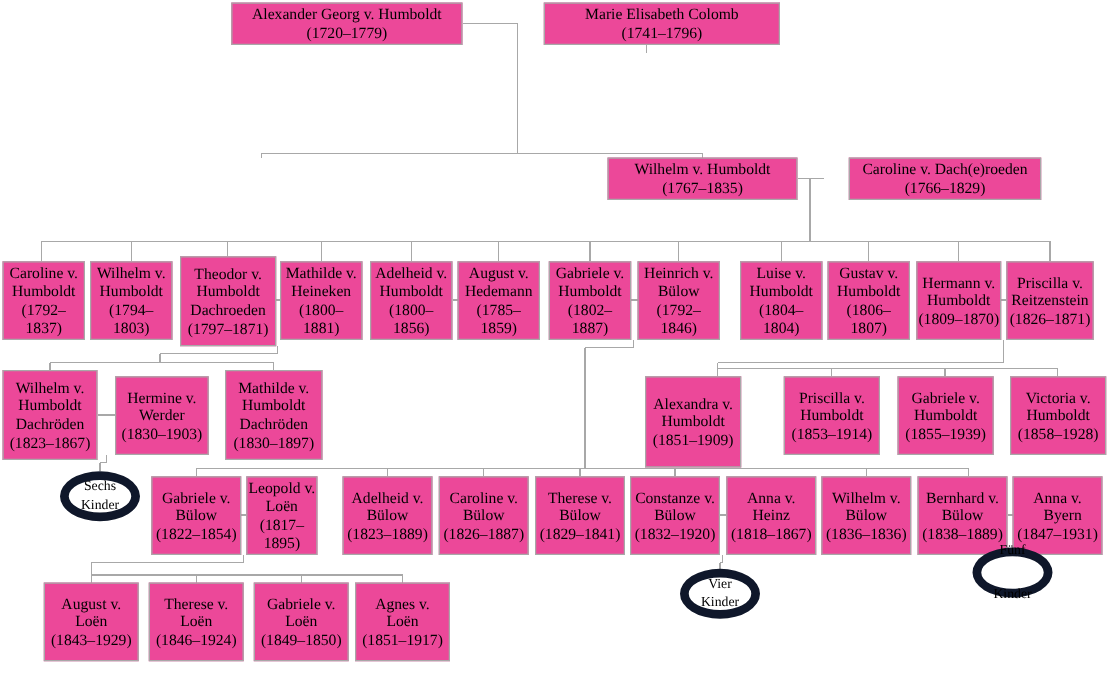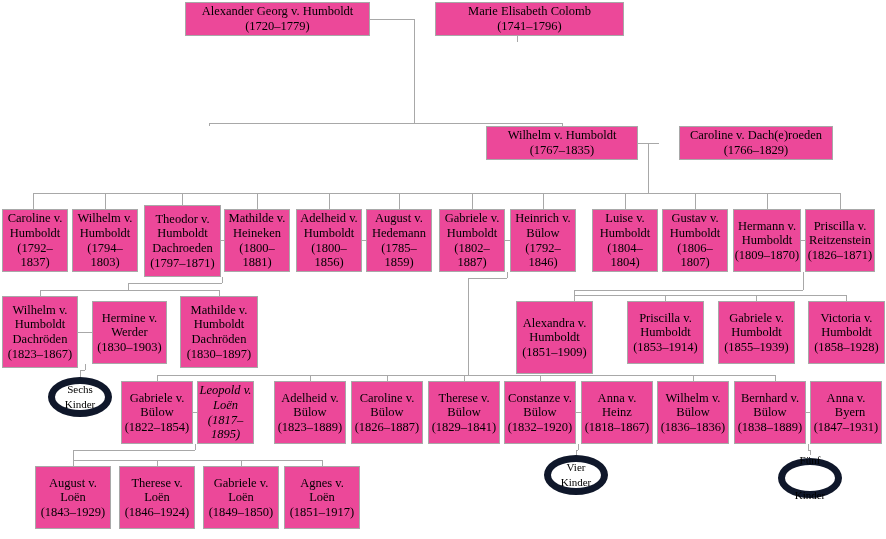--- a/index.html
+++ b/index.html
@@ -197,21 +197,21 @@
     <div class="node" style="left: 808px; top: 301px; width: 77px; height: 63px; border-color: rgb(168, 168, 168);">
       <span class="nm">Victoria v.
 Humboldt</span>
       <span class="yr">(1858–1928)</span>
     </div>
     <div class="node" style="left: 121px; top: 381px; width: 72px; height: 63px; border-color: rgb(168, 168, 168);">
       <span class="nm">Gabriele v.
 Bülow</span>
       <span class="yr">(1822–1854)</span>
     </div>
-    <div class="node" style="left: 197px; top: 381px; width: 57px; height: 63px; border-color: rgb(168, 168, 168); font-style: italic;">
+    <div class="node" style="left: 197px; top: 381px; width: 57px; height: 63px; border-color: rgb(168, 168, 168);">
       <span class="nm">Leopold v.
 Loën</span>
       <span class="yr">(1817–1895)</span>
     </div>
     <div class="node" style="left: 274px; top: 381px; width: 72px; height: 63px; border-color: rgb(168, 168, 168);">
       <span class="nm">Adelheid v.
 Bülow</span>
       <span class="yr">(1823–1889)</span>
     </div>
     <div class="node" style="left: 351px; top: 381px; width: 72px; height: 63px; border-color: rgb(168, 168, 168);">
@@ -270,17 +270,17 @@
       <span class="yr">(1851–1917)</span>
     </div>
     <div class="ellipse" style="left: 48px; top: 377px; width: 64px; height: 40px;">
       <span>Sechs</span>
       <span>Kinder</span>
     </div>
     <div class="ellipse" style="left: 544px; top: 455px; width: 64px; height: 40px;">
       <span>Vier</span>
       <span>Kinder</span>
     </div>
-    <div class="ellipse" style="left: 778px; top: 458px; width: 64px; height: 40px; gap: 20px;">
+    <div class="ellipse" style="left: 778px; top: 438px; width: 64px; height: 40px; gap: 20px;">
       <span>Fünf</span>
       <span>Kinder</span>
     </div>
   </div>
 
 </body></html>

